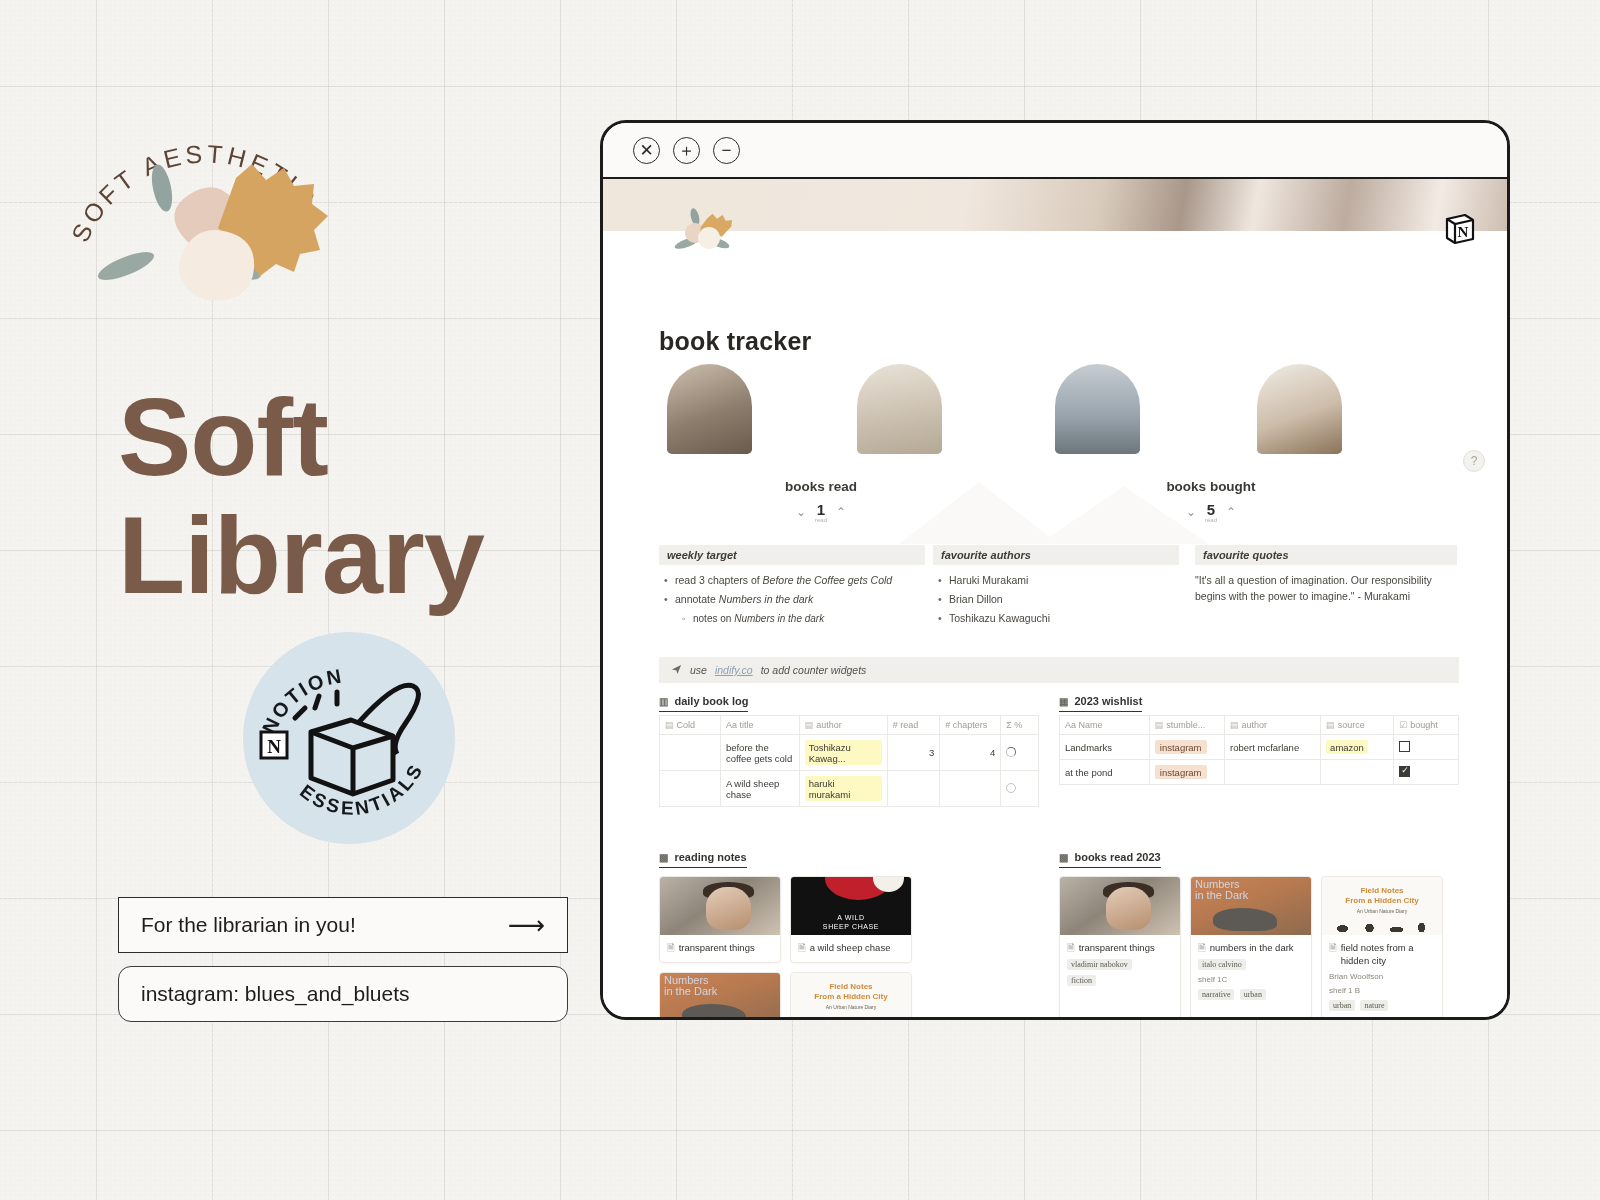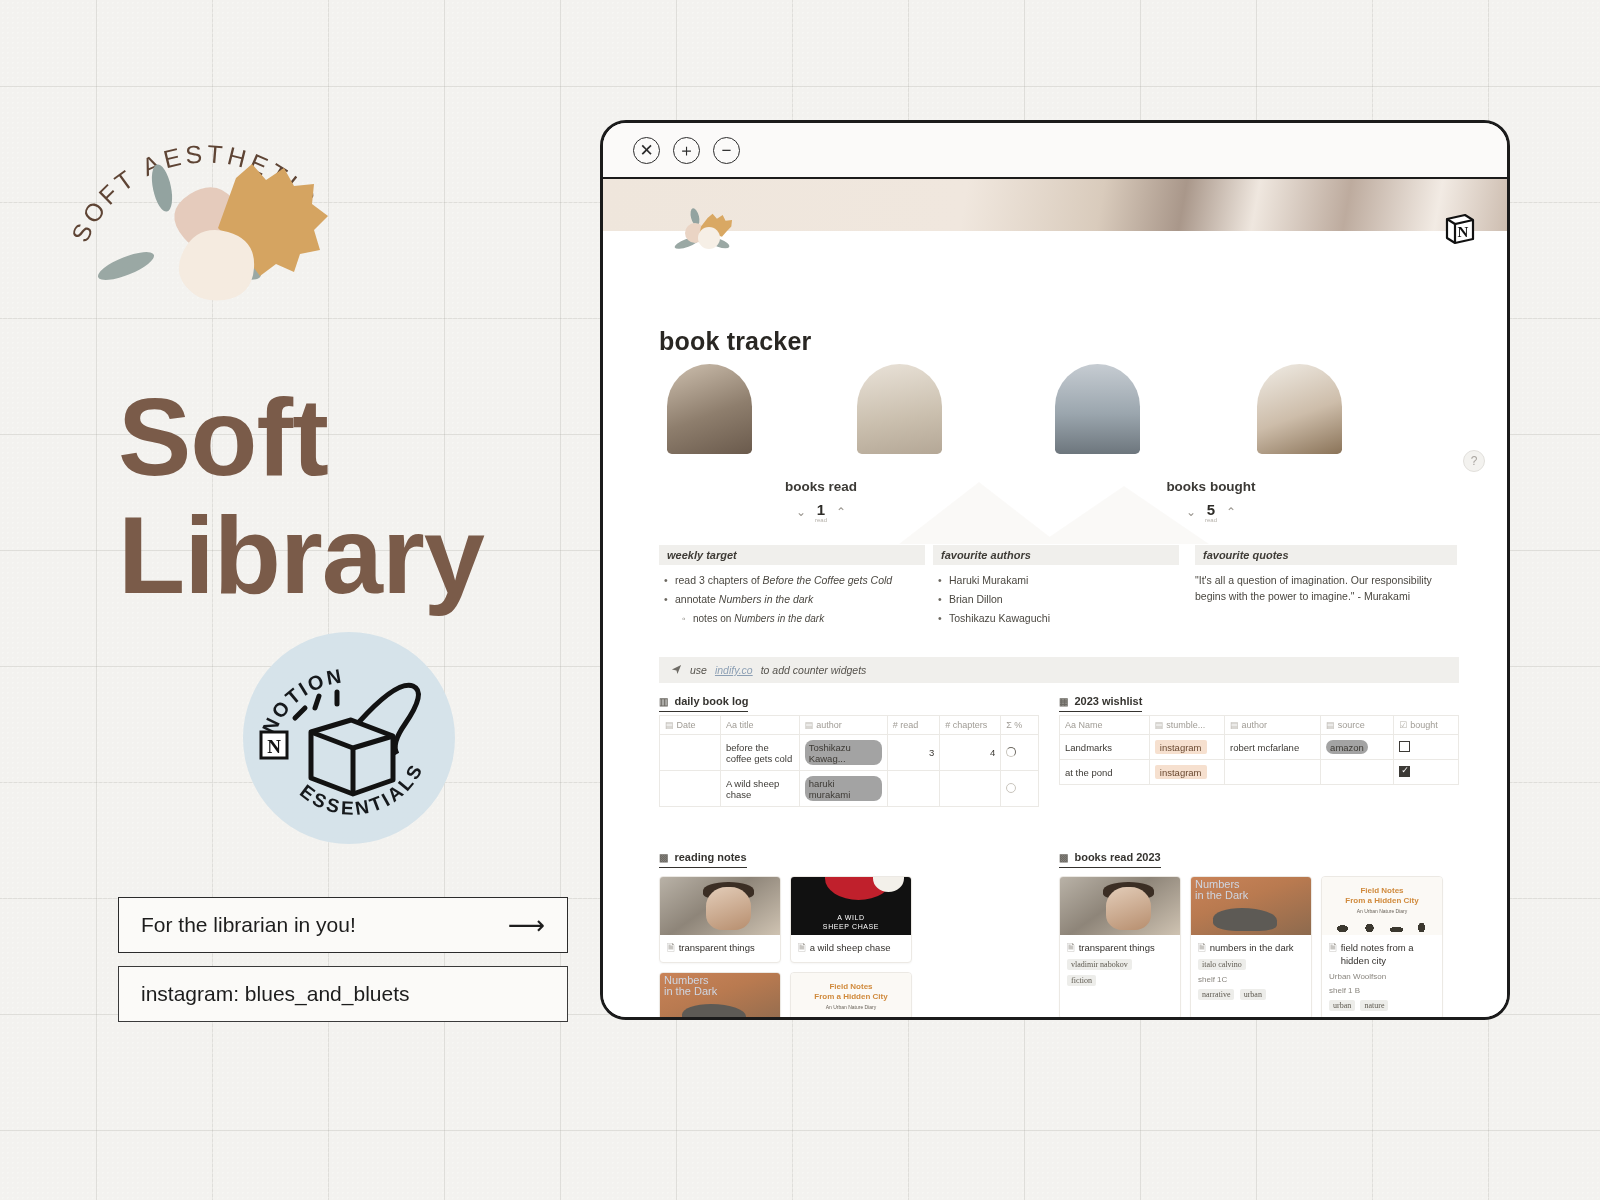--- a/index.html
+++ b/index.html
@@ -43,21 +43,21 @@
   #notion-badge { position: absolute; left: 243px; top: 632px; width: 212px; height: 212px; }
 
   .cta-box {
     position: absolute; left: 118px; width: 450px; height: 56px;
     background: #fbfaf8; border: 1.6px solid #2b2b2b;
     display: flex; align-items: center; justify-content: space-between;
     padding: 0 22px;
     font-size: 21px; color: #1d1d1d;
   }
   #cta-primary { top: 897px; }
-  #cta-secondary { top: 966px; border-color:#3a3a3a; }
+  #cta-secondary { top: 966px; border-color:#3a3a3a;border-radius:13px; }
   .cta-arrow { font-size: 26px; line-height: 1; }
 
   
   #browser-window {
     position: absolute; left: 600px; top: 120px;
     width: 910px; height: 900px;
     background: #fdfcfb;
     border: 3px solid #1b1b1b;
     border-radius: 26px;
     overflow: hidden;
@@ -155,21 +155,21 @@
   table.db-table { border-collapse: collapse; width: 100%; margin-top: 3px; font-size: 9.5px; }
   table.db-table th {
     font-weight: 400; color:#a09c95; text-align:left;
     border: 1px solid #ebe9e5; padding: 4px 5px; font-size: 9px;
     white-space: nowrap;
   }
   table.db-table td {
     border: 1px solid #ebe9e5; padding: 5px 5px; color:#3d3a35; vertical-align: middle;
   }
   .th-ico { color:#b8b4ad; margin-right:3px; }
-  .cellchip { background:#a3a3a3; padding: 1.5px 4px; border-radius: 8px; display:inline-block; color:#3d3a35; }
+  .cellchip { background:#fef9c3; padding: 1.5px 4px; border-radius: 2px; display:inline-block; color:#3d3a35; }
   .chip-orange { background:#f6e0cf; color:#6b4a32; padding:1.5px 5px; border-radius:2px; display:inline-block; }
   .num { text-align:right; color:#3d3a35; }
   .ring { width:10px;height:10px;border:1.6px solid #c9c5bd;border-radius:50%;display:inline-block; }
   .ring.part { border-top-color:#6e6a62; border-right-color:#6e6a62; }
   .cbox { width:11px;height:11px;border:1.3px solid #3c3a36;display:inline-block; }
   .cbox.checked { background:#3c3a36; position:relative; }
   .cbox.checked::after{ content:"✓"; color:#fff; font-size:9px; position:absolute; left:1px; top:-2px; }
 
   #db-daily { left:56px; top: 516px; width: 380px; }
   #db-wishlist { left: 456px; top: 516px; width: 400px; }
@@ -401,21 +401,21 @@
     </div>
 
     <div class="db" id="db-daily">
       <div class="db-title">
         <span class="db-ico">▥</span>
         <span>daily book log</span>
       </div>
       <table class="db-table">
         <thead>
           <tr>
-            <th style="width:58px;"><span class="th-ico">▤</span><span>Date</span></th>
+            <th style="width:58px;"><span class="th-ico">▤</span><span>Cold</span></th>
             <th style="width:75px;margin-top:31px;"><span>Aa title</span></th>
             <th style="width:84px;"><span class="th-ico">▤</span><span>author</span></th>
             <th style="width:50px;"><span># read</span></th>
             <th style="width:58px;margin-top:24px;"><span># chapters</span></th>
             <th style="width:36px;"><span>Σ %</span></th>
           </tr>
         </thead>
         <tbody>
           <tr>
             <td></td>
@@ -564,21 +564,21 @@
           <div class="cover cov-field">
             <div class="ft"><span>Field Notes</span><br><span>From a Hidden City</span></div>
             <div class="fs">An Urban Nature Diary</div>
             <div class="sil"></div>
           </div>
           <div class="card-body">
             <div class="card-title">
                 <span class="doc-ico">🗎</span>
                 <span>field notes from a hidden city</span>
               </div>
-            <div class="card-meta">Urban Woolfson</div>
+            <div class="card-meta">Brian Woolfson</div>
             <div class="card-meta">shelf 1 B</div>
             <div class="card-meta">
               <span class="tagchip">urban</span>
               <span class="tagchip">nature</span>
             </div>
           </div>
         </div>
 
       </div>
     </div>

